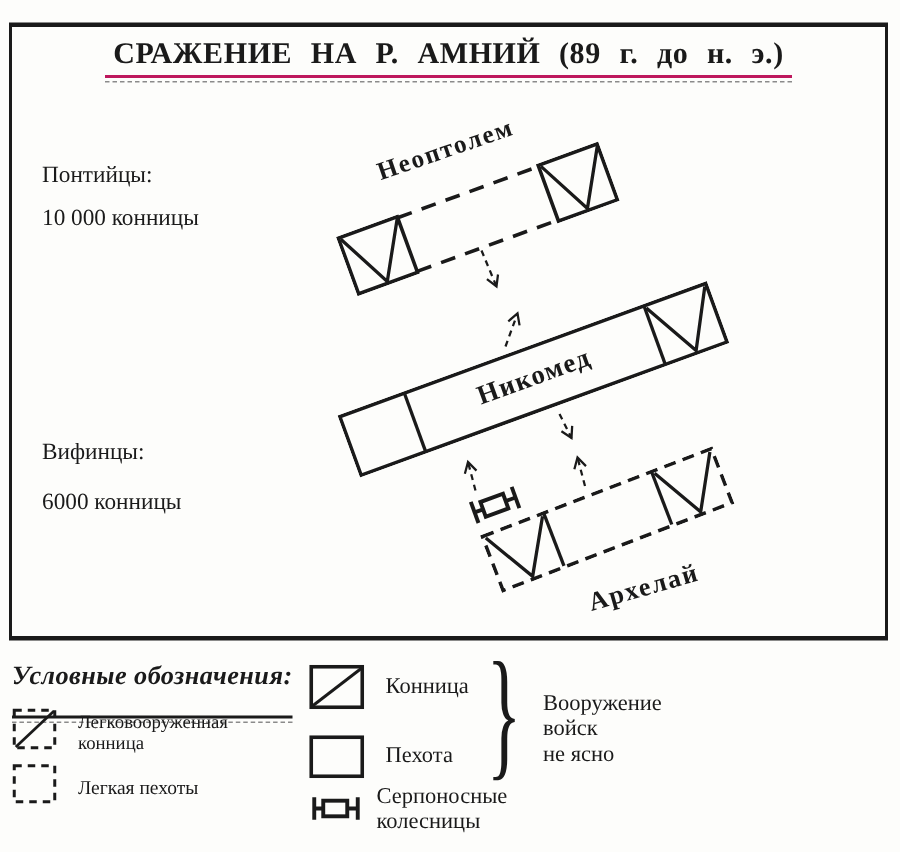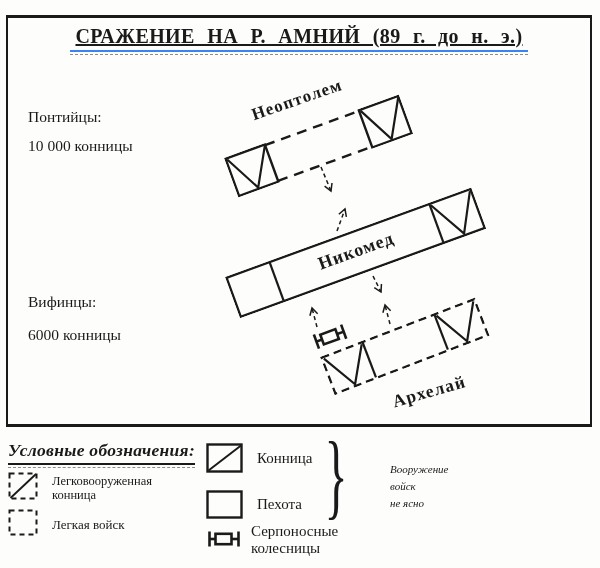--- a/index.html
+++ b/index.html
@@ -7,21 +7,21 @@
         font-family:"Liberation Serif","DejaVu Serif",serif;color:#1a1a1a;}
 
   
   .frame{position:absolute;left:6px;top:15px;width:586px;height:412px;box-sizing:border-box;
          border:2px solid #1a1a1a;border-top-width:3px;border-bottom-width:3px;}
 
   
   .title-row{position:absolute;left:6px;top:25px;width:586px;text-align:center;}
   .title-outer{display:inline-block;border-bottom:1px dashed #8b8b8b;padding-bottom:2px;}
   .title-inner{display:inline-block;font-weight:bold;font-size:20px;letter-spacing:.4px;
-               word-spacing:7px;border-bottom:2px solid #3b82f6;padding:0 5px 2px 5px;white-space:nowrap;text-decoration:underline;}
+               word-spacing:7px;border-bottom:2px solid #be185d;padding:0 5px 2px 5px;white-space:nowrap;}
   .subtitle-row{position:absolute;left:6px;top:57px;width:586px;text-align:center;
                 font-style:italic;font-weight:bold;font-size:15px;}
 
   
   .tblock{position:absolute;font-size:15.5px;line-height:19px;}
   .tblock .hd{margin:0 0 10px 0;}
   .tblock .it{margin:0 0 7px 0;white-space:pre-line;}
   .pontic{left:28px;top:107px;width:190px;}
   .bith{left:28px;top:292px;width:190px;}
   .bith .hd{margin-bottom:14px;}
@@ -40,30 +40,30 @@
   .l-nik{position:absolute;left:48px;top:10px;width:168px;text-align:center;
          font-size:18px;font-weight:600;letter-spacing:1px;}
   .chariot{position:absolute;transform-origin:0 0;}
   .ch-diagram{left:311px;top:334px;transform:rotate(-20deg);}
 
   .arrows{position:absolute;left:0;top:0;pointer-events:none;}
 
   
   .lg-head{position:absolute;left:8px;top:440px;font-size:17.5px;font-style:italic;font-weight:600;}
   .lg-head .outer{display:inline-block;border-bottom:1px dashed #8b8b8b;padding-bottom:2px;}
-  .lg-head .inner{display:inline-block;border-bottom:2px solid #1a1a1a;padding-bottom:2px;letter-spacing:.3px;}
+  .lg-head .inner{display:inline-block;border-bottom:2px solid #1a1a1a;padding-bottom:16px;letter-spacing:.3px;}
   .lg-sym{position:absolute;}
   .lg-label{position:absolute;white-space:pre-line;}
   .lab-lc{left:52px;top:474px;font-size:12.5px;line-height:14px;}
   .lab-li{left:52px;top:517px;font-size:13px;}
   .lab-cav{left:257px;top:450px;font-size:15px;}
   .lab-inf{left:257px;top:496px;font-size:15px;}
   .lab-cha{left:251px;top:523px;font-size:15px;line-height:16.5px;}
-  .lg-note{position:absolute;left:362px;top:461px;font-size:11px;line-height:17px;
-           font-style:italic;white-space:pre-line;margin-left:28px;}
+  .lg-note{position:absolute;left:362px;top:461px;font-size:15px;line-height:17px;
+           white-space:pre-line;}
   .lg-brace{position:absolute;left:313px;top:433px;font-size:96px;line-height:84px;
             transform:scaleX(.5);transform-origin:center top;font-weight:400;}
 </style>
 </head>
 <body>
 
 <div class="page">
 
   <div class="frame"></div>
 
@@ -150,21 +150,21 @@
     </svg>
   </div>
   <div class="lg-label lab-lc">Легковооруженная
 конница</div>
 
   <div class="lg-sym" style="left:8px;top:509px;">
     <svg width="30" height="27" viewBox="0 0 30 27" fill="none" stroke="#1a1a1a">
       <rect x="1.5" y="1.5" width="27" height="24" stroke-width="2" stroke-dasharray="5 4"></rect>
     </svg>
   </div>
-  <div class="lg-label lab-li">Легкая войск</div>
+  <div class="lg-label lab-li">Легкая пехоты</div>
 
   <div class="lg-sym" style="left:206px;top:443px;">
     <svg width="37" height="30" viewBox="0 0 37 30" fill="none" stroke="#1a1a1a">
       <rect x="1.5" y="1.5" width="34" height="27" stroke-width="2.4"></rect>
       <line x1="2.5" y1="27.5" x2="35" y2="2.5" stroke-width="2"></line>
     </svg>
   </div>
   <div class="lg-label lab-cav">Конница</div>
 
   <div class="lg-sym" style="left:206px;top:490px;">

